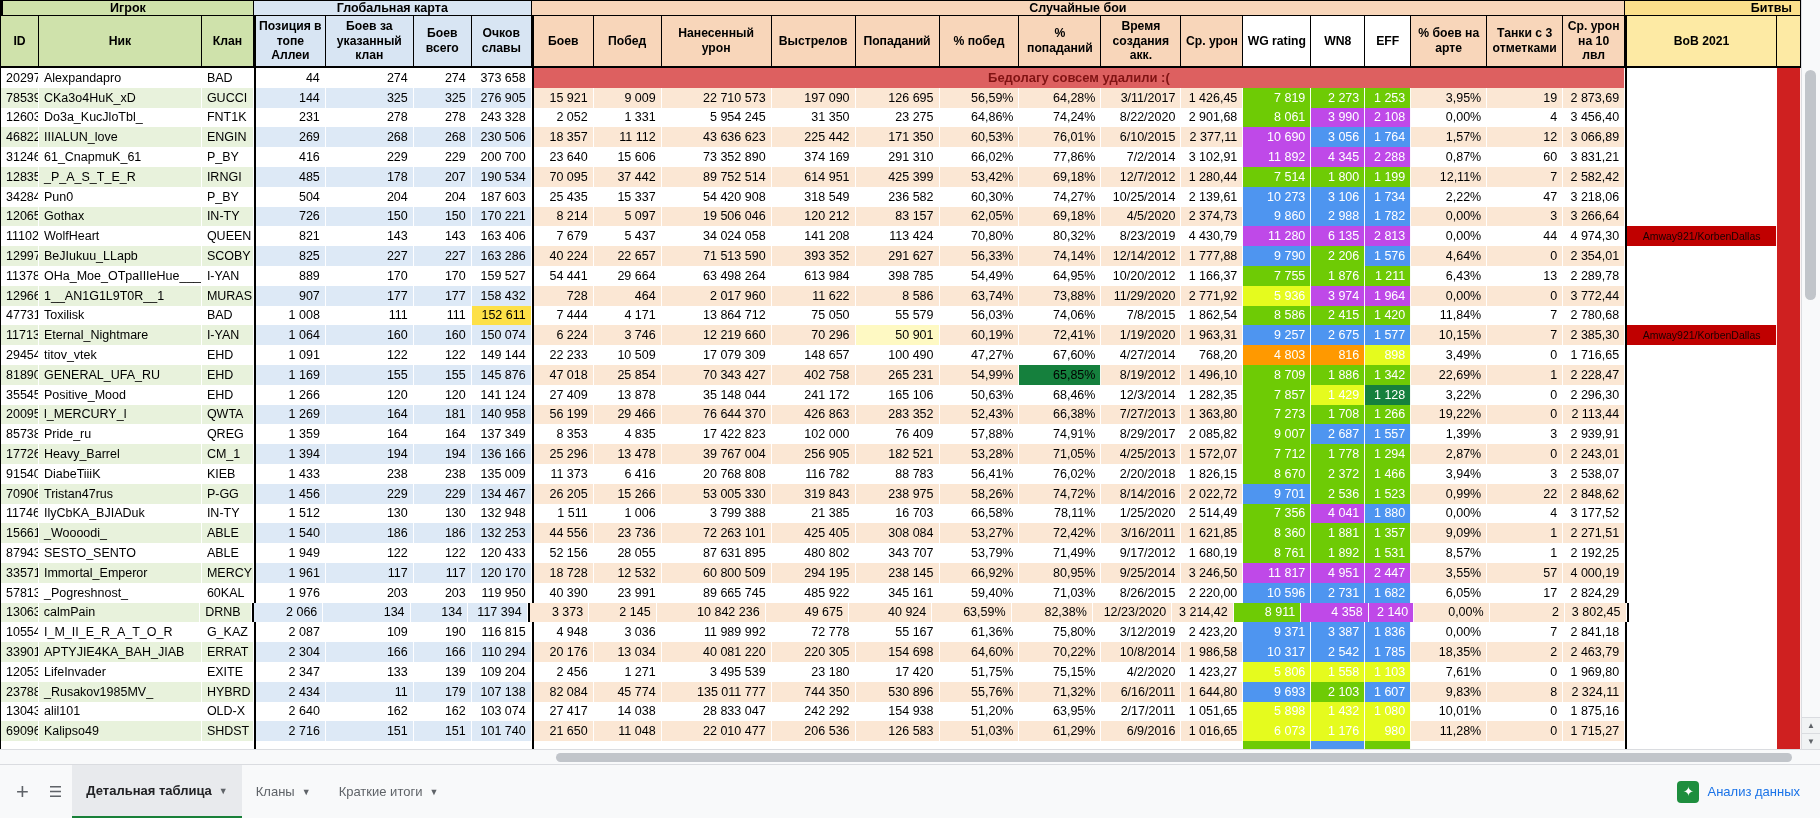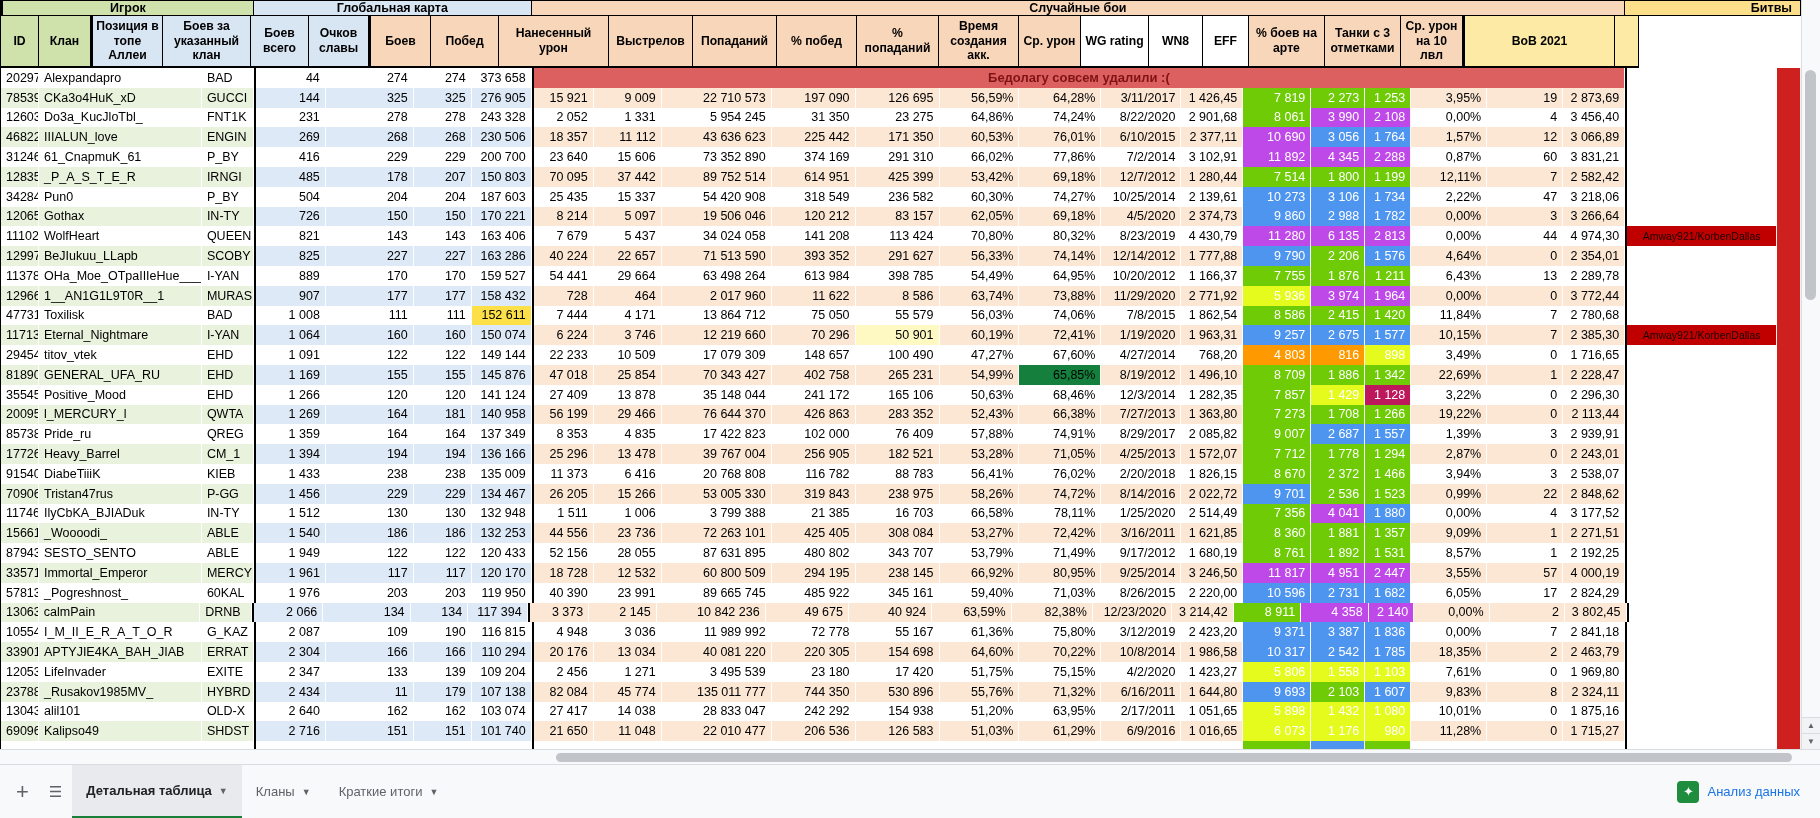--- a/index.html
+++ b/index.html
@@ -46,20 +46,21 @@
 <div id="app">
   <div id="sheet">
     <div class="hrow" id="bands">
       <div class="band first" id="band-player" style="width: 253px; background: rgb(207, 226, 171);">Игрок</div>
       <div class="band" id="band-global" style="width: 278px; background: rgb(216, 229, 243);">Глобальная карта</div>
       <div class="band" id="band-random" style="width: 1094px; background: rgb(248, 214, 186);">Случайные бои</div>
       <div class="band right" id="band-battles" style="width: 176px; background: rgb(251, 223, 139);">Битвы</div>
     </div>
     <div id="colheads">
         <div class="colhead" style="width: 38px; background: rgb(207, 226, 171);">ID</div>
+        <div class="colhead" style="width: 163px; background: rgb(207, 226, 171);">Ник</div>
         <div class="colhead" style="width: 52px; background: rgb(207, 226, 171);">Клан</div>
         <div class="colhead secL" style="width: 72px; background: rgb(216, 229, 243);">Позиция в топе Аллеи</div>
         <div class="colhead" style="width: 88px; background: rgb(216, 229, 243);">Боев за указанный клан</div>
         <div class="colhead" style="width: 58px; background: rgb(216, 229, 243);">Боев всего</div>
         <div class="colhead" style="width: 60px; background: rgb(216, 229, 243);">Очков славы</div>
         <div class="colhead secL" style="width: 62px; background: rgb(248, 214, 186);">Боев</div>
         <div class="colhead" style="width: 68px; background: rgb(248, 214, 186);">Побед</div>
         <div class="colhead" style="width: 110px; background: rgb(248, 214, 186);">Нанесенный урон</div>
         <div class="colhead" style="width: 84px; background: rgb(248, 214, 186);">Выстрелов</div>
         <div class="colhead" style="width: 84px; background: rgb(248, 214, 186);">Попаданий</div>
@@ -193,21 +194,21 @@
           <div class="cell ac bobcell secL" style="width: 152px; background: rgb(255, 255, 255);"></div>
           <div class="cell al" style="width: 24px; background: rgb(207, 32, 32);"></div>
         </div>
         <div class="row">
           <div class="cell al" style="width: 38px; background: rgb(232, 242, 220);">128350</div>
           <div class="cell al" style="width: 163px; background: rgb(232, 242, 220);">_P_A_S_T_E_R</div>
           <div class="cell al" style="width: 52px; background: rgb(232, 242, 220);">IRNGI</div>
           <div class="cell ar secL" style="width: 72px; background: rgb(221, 233, 246);">485</div>
           <div class="cell ar" style="width: 88px; background: rgb(221, 233, 246);">178</div>
           <div class="cell ar" style="width: 58px; background: rgb(221, 233, 246);">207</div>
-          <div class="cell ar" style="width: 60px; background: rgb(221, 233, 246);">150 803</div>
+          <div class="cell ar" style="width: 60px; background: rgb(221, 233, 246);">190 534</div>
           <div class="cell ar secL" style="width: 62px; background: rgb(251, 231, 212);">70 095</div>
           <div class="cell ar" style="width: 68px; background: rgb(251, 231, 212);">37 442</div>
           <div class="cell ar" style="width: 110px; background: rgb(251, 231, 212);">89 752 514</div>
           <div class="cell ar" style="width: 84px; background: rgb(251, 231, 212);">614 951</div>
           <div class="cell ar" style="width: 84px; background: rgb(251, 231, 212);">425 399</div>
           <div class="cell ar" style="width: 80px; background: rgb(251, 231, 212);">53,42%</div>
           <div class="cell ar" style="width: 82px; background: rgb(251, 231, 212);">69,18%</div>
           <div class="cell ar" style="width: 80px; background: rgb(251, 231, 212);">12/7/2012</div>
           <div class="cell ar" style="width: 62px; background: rgb(251, 231, 212);">1 280,44</div>
           <div class="cell ar rating" style="width: 68px; background: rgb(110, 203, 5);">7 514</div>
@@ -491,21 +492,21 @@
           <div class="cell ar" style="width: 68px; background: rgb(255, 255, 255);">13 878</div>
           <div class="cell ar" style="width: 110px; background: rgb(255, 255, 255);">35 148 044</div>
           <div class="cell ar" style="width: 84px; background: rgb(255, 255, 255);">241 172</div>
           <div class="cell ar" style="width: 84px; background: rgb(255, 255, 255);">165 106</div>
           <div class="cell ar" style="width: 80px; background: rgb(255, 255, 255);">50,63%</div>
           <div class="cell ar" style="width: 82px; background: rgb(255, 255, 255);">68,46%</div>
           <div class="cell ar" style="width: 80px; background: rgb(255, 255, 255);">12/3/2014</div>
           <div class="cell ar" style="width: 62px; background: rgb(255, 255, 255);">1 282,35</div>
           <div class="cell ar rating" style="width: 68px; background: rgb(110, 203, 5);">7 857</div>
           <div class="cell ar rating" style="width: 54px; background: rgb(229, 251, 30);">1 429</div>
-          <div class="cell ar rating" style="width: 46px; background: #be185d;">1 128</div>
+          <div class="cell ar rating" style="width: 46px; background: #15803d;">1 128</div>
           <div class="cell ar" style="width: 76px; background: rgb(255, 255, 255);">3,22%</div>
           <div class="cell ar" style="width: 76px; background: rgb(255, 255, 255);">0</div>
           <div class="cell ar" style="width: 62px; background: rgb(255, 255, 255);">2 296,30</div>
           <div class="cell ac bobcell secL" style="width: 152px; background: rgb(255, 255, 255);"></div>
           <div class="cell al" style="width: 24px; background: rgb(207, 32, 32);"></div>
         </div>
         <div class="row">
           <div class="cell al" style="width: 38px; background: rgb(232, 242, 220);">200952</div>
           <div class="cell al" style="width: 163px; background: rgb(232, 242, 220);">l_MERCURY_l</div>
           <div class="cell al" style="width: 52px; background: rgb(232, 242, 220);">QWTA</div>

